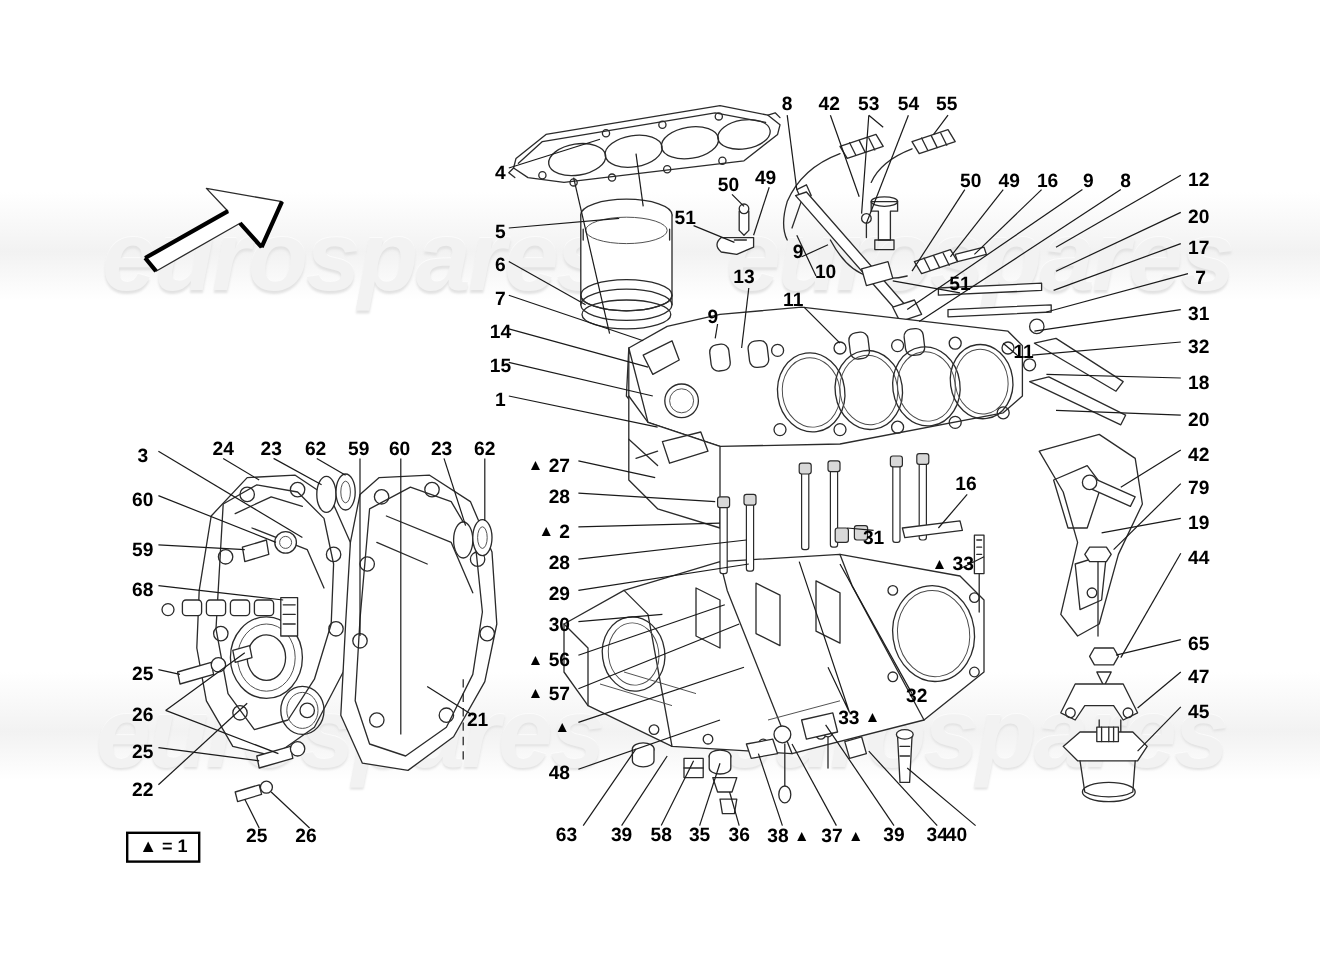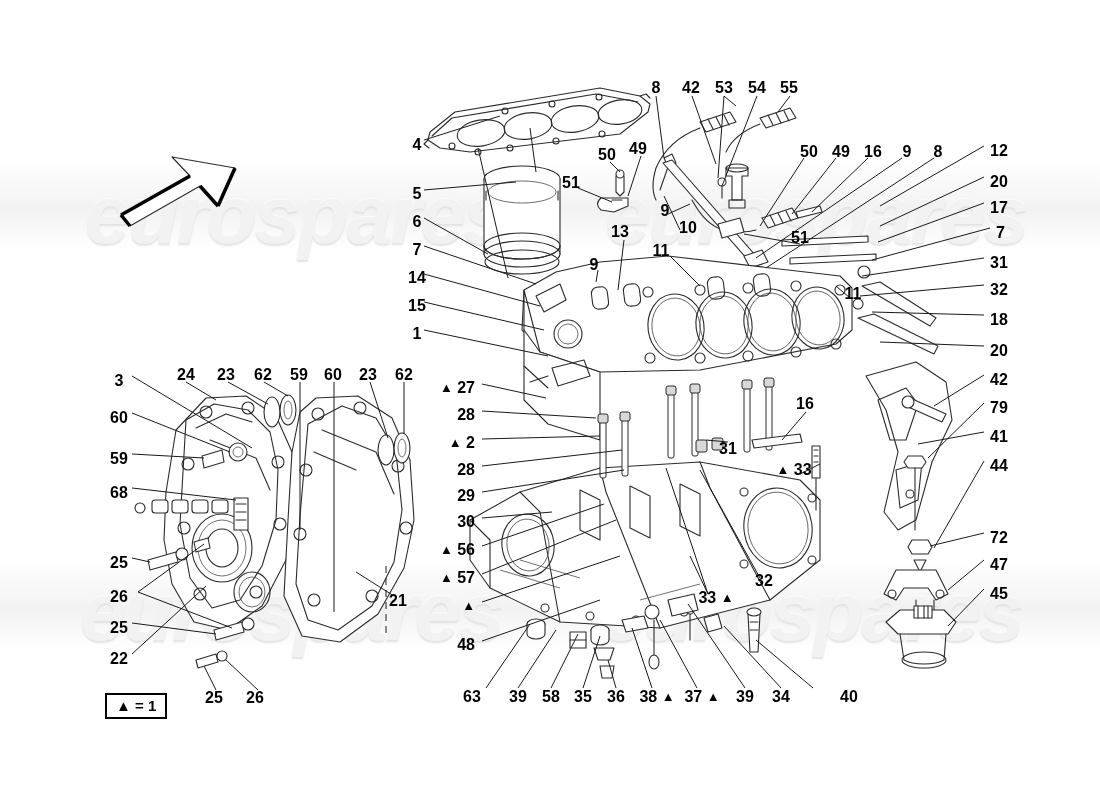--- a/index.html
+++ b/index.html
@@ -538,23 +538,23 @@
   <div class="lbl" style="left:990px;top:143px">12</div>
   <div class="lbl" style="left:990px;top:174px">20</div>
   <div class="lbl" style="left:990px;top:200px">17</div>
   <div class="lbl" style="left:996px;top:225px">7</div>
   <div class="lbl" style="left:990px;top:255px">31</div>
   <div class="lbl" style="left:990px;top:282px">32</div>
   <div class="lbl" style="left:990px;top:312px">18</div>
   <div class="lbl" style="left:990px;top:343px">20</div>
   <div class="lbl" style="left:990px;top:372px">42</div>
   <div class="lbl" style="left:990px;top:400px">79</div>
-  <div class="lbl" style="left:990px;top:429px">41</div>
+  <div class="lbl" style="left:990px;top:429px">19</div>
   <div class="lbl" style="left:990px;top:458px">44</div>
-  <div class="lbl" style="left:990px;top:530px">72</div>
+  <div class="lbl" style="left:990px;top:530px">65</div>
   <div class="lbl" style="left:990px;top:557px">47</div>
   <div class="lbl" style="left:990px;top:586px">45</div>
 
   <div class="lbl c" style="left:119px;top:373px">3</div>
   <div class="lbl c" style="left:119px;top:410px">60</div>
   <div class="lbl c" style="left:119px;top:451px">59</div>
   <div class="lbl c" style="left:119px;top:485px">68</div>
   <div class="lbl c" style="left:119px;top:555px">25</div>
   <div class="lbl c" style="left:119px;top:589px">26</div>
   <div class="lbl c" style="left:119px;top:620px">25</div>
@@ -588,20 +588,20 @@
 
   <div class="lbl c" style="left:472px;top:689px">63</div>
   <div class="lbl c" style="left:518px;top:689px">39</div>
   <div class="lbl c" style="left:551px;top:689px">58</div>
   <div class="lbl c" style="left:583px;top:689px">35</div>
   <div class="lbl c" style="left:616px;top:689px">36</div>
   <div class="lbl c" style="left:657px;top:689px"><span>38</span> <span class="tri">▲</span></div>
   <div class="lbl c" style="left:702px;top:689px"><span>37</span> <span class="tri">▲</span></div>
   <div class="lbl c" style="left:745px;top:689px">39</div>
   <div class="lbl c" style="left:781px;top:689px">34</div>
-  <div class="lbl c" style="left:849px;top:689px">40</div>
+  <div class="lbl c" style="left:797px;top:689px">40</div>
 
   <div class="lbl c" style="left:214px;top:690px">25</div>
   <div class="lbl c" style="left:255px;top:690px">26</div>
 
   <div class="legend">▲ = 1</div>
 
 </div>
 
 </body></html>

